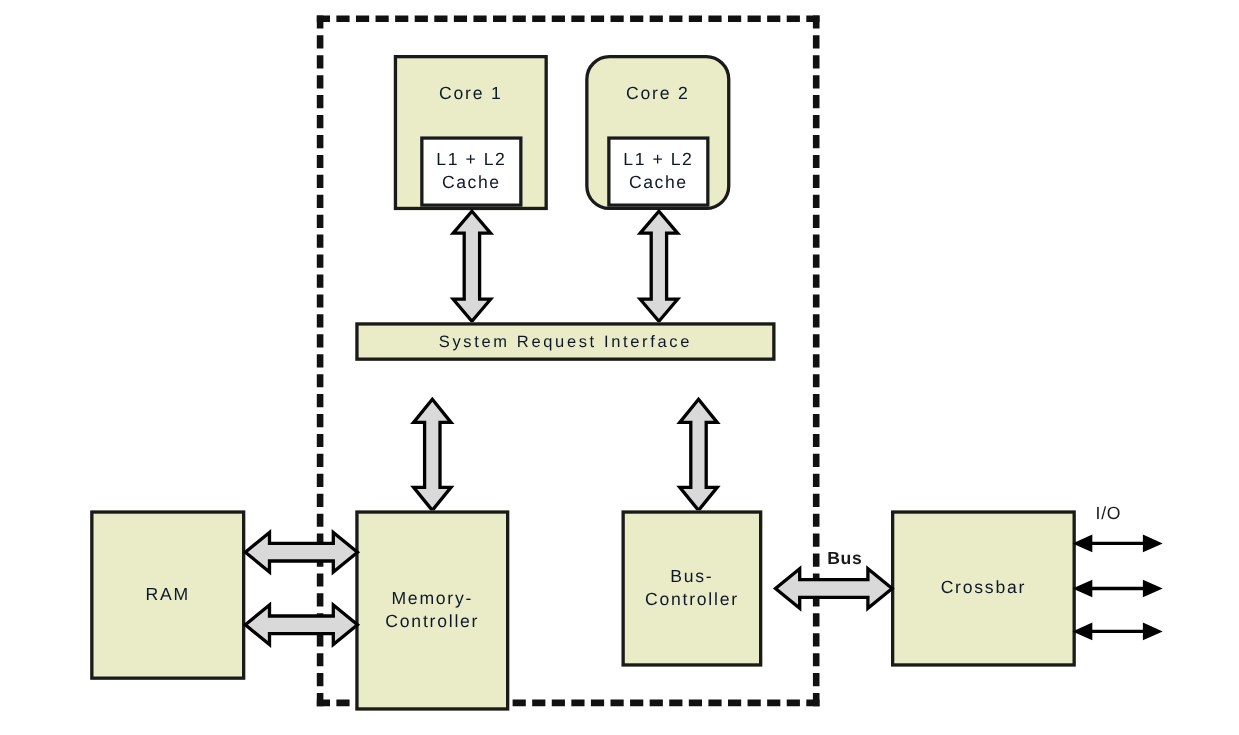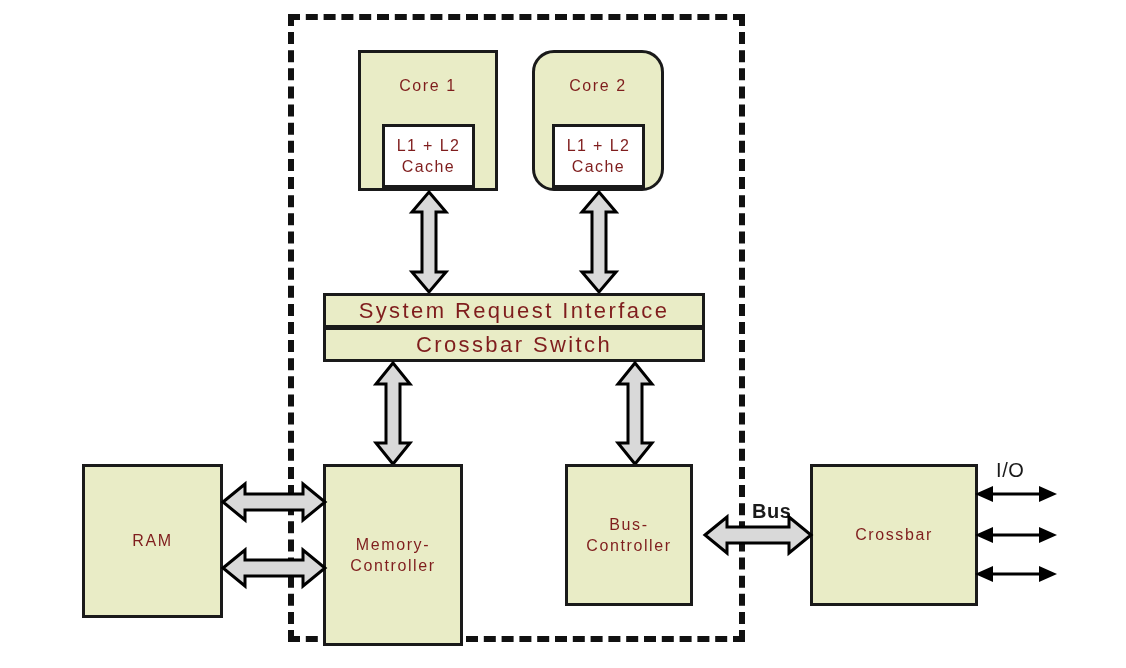--- a/index.html
+++ b/index.html
@@ -27,35 +27,35 @@
   }
   .blk {
     position: absolute;
     background: #e9ecc6;
     border: 3px solid #1a1a1a;
     box-sizing: border-box;
     display: flex;
     align-items: center;
     justify-content: center;
     text-align: center;
-    color: #7f1d1d;
+    color: #0f172a;
     font-size: 16px;
     letter-spacing: 1.6px;
     line-height: 1.32;
   }
   .blk.white-fill { background: #ffffff; }
   .blk.top-label {
     align-items: flex-start;
     padding-top: 22px;
   }
-  .bar-text { font-size: 22px; letter-spacing: 2.4px; text-align: center; }
+  .bar-text { font-size: 15px; letter-spacing: 2.4px; text-align: center; }
   .free-label {
     position: absolute;
     color: #1a1a1a;
-    font-size: 20px;
+    font-size: 16px;
     letter-spacing: 0.6px;
     white-space: nowrap;
   }
   .arrow-svg {
     position: absolute;
     overflow: visible;
   }
   .arrow-svg polygon {
     fill: #d9d9d9;
     stroke: #000000;
@@ -97,23 +97,20 @@
   </svg>
 
   <svg class="arrow-svg" style="left:580px; top:190px;" width="38" height="104" viewBox="0 0 38 104">
     <polygon points="19,2 36,22 26,22 26,82 36,82 19,102 2,82 12,82 12,22 2,22"></polygon>
   </svg>
 
   <div class="blk" style="left:323px; top:293px; width:382px; height:35px;">
     <span class="bar-text">System Request Interface</span>
   </div>
 
-  <div class="blk" style="left:323px; top:327px; width:382px; height:35px;">
-    <span class="bar-text">Crossbar Switch</span>
-  </div>
 
   <svg class="arrow-svg" style="left:374px; top:361px;" width="38" height="105" viewBox="0 0 38 105">
     <polygon points="19,2 36,23 26,23 26,82 36,82 19,103 2,82 12,82 12,23 2,23"></polygon>
   </svg>
 
   <svg class="arrow-svg" style="left:616px; top:361px;" width="38" height="105" viewBox="0 0 38 105">
     <polygon points="19,2 36,23 26,23 26,82 36,82 19,103 2,82 12,82 12,23 2,23"></polygon>
   </svg>
 
   <div class="blk" style="left:82px; top:464px; width:141px; height:154px;">

